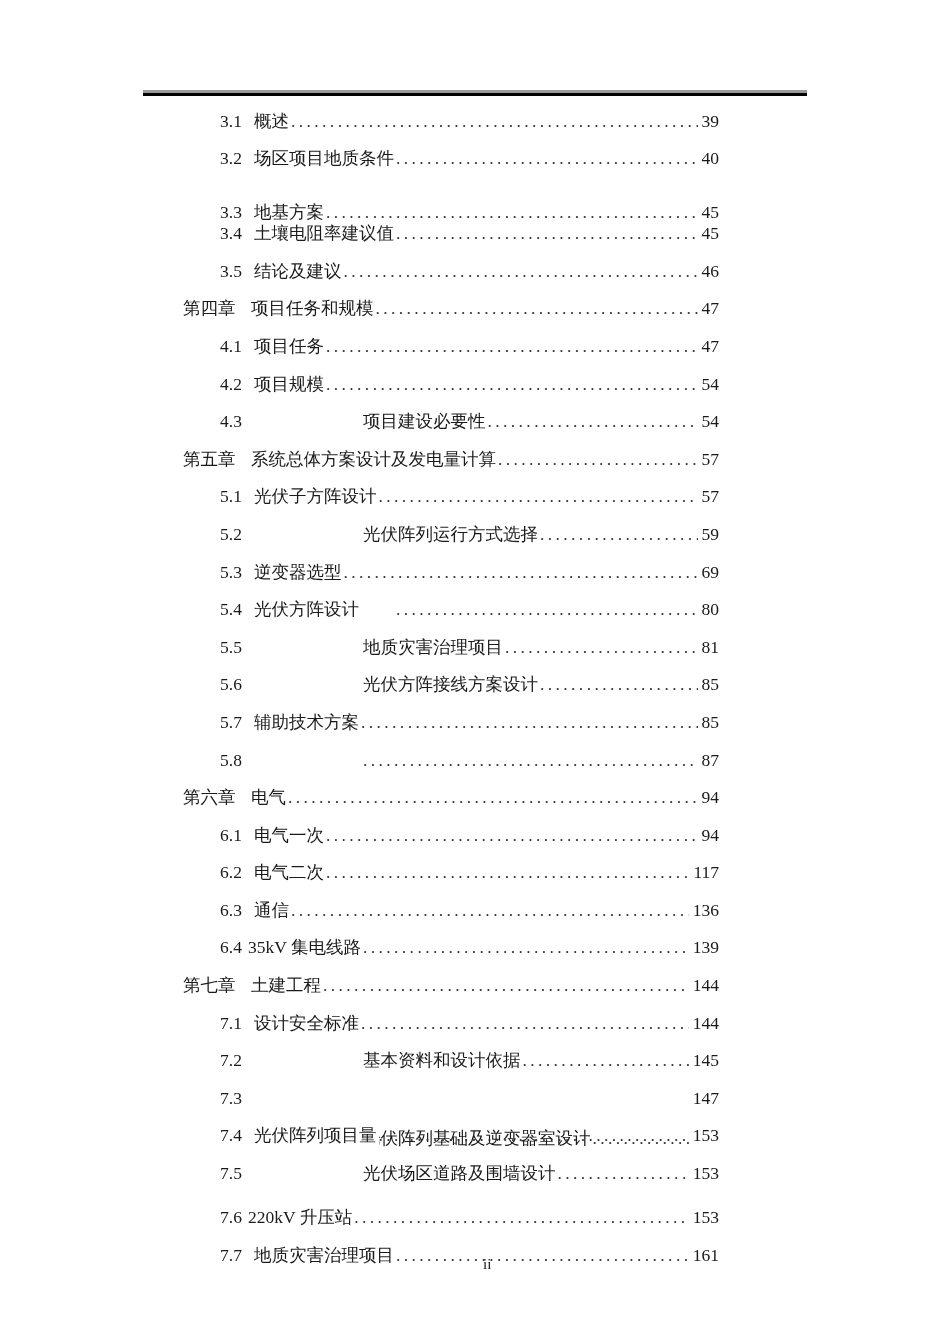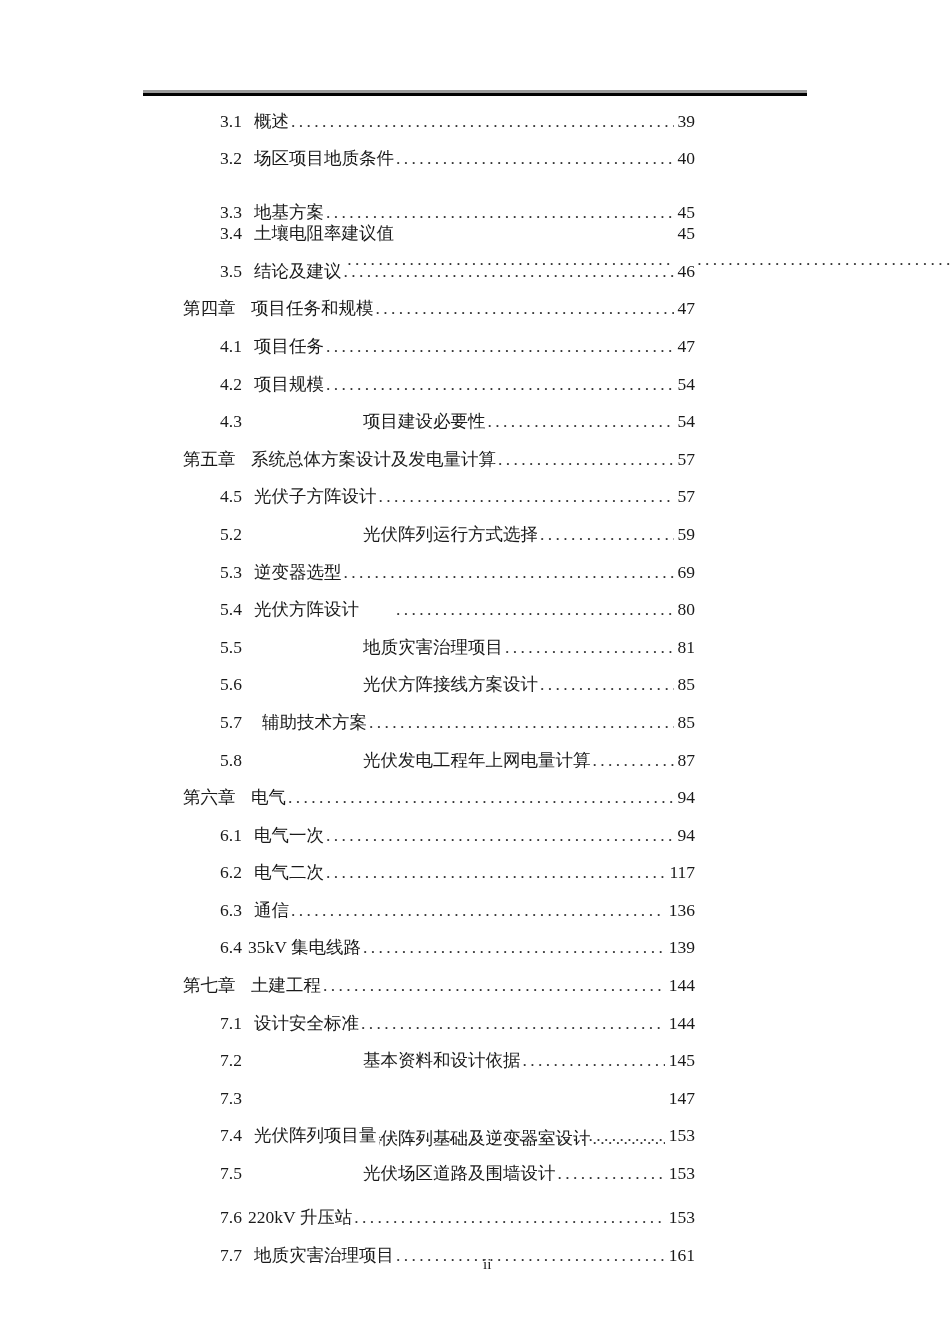--- a/index.html
+++ b/index.html
@@ -1,21 +1,21 @@
 <!DOCTYPE html>
 <html><head>
   <meta charset="utf-8">
   <style>
     html, body { margin: 0; padding: 0; background: #ffffff; }
     body { width: 950px; height: 1344px; position: relative; overflow: hidden;
            font-family: "Liberation Serif", "DejaVu Serif", serif; color: #1a1a1a; }
     .rule-top { position: absolute; left: 143px; top: 90px; width: 664px; height: 3px; background: #9a9a9a; }
     .rule-bot { position: absolute; left: 143px; top: 93px; width: 664px; height: 3px; background: #000; }
     .toc { position: absolute; left: 0; top: 0; width: 950px; }
-    .row { position: absolute; left: 0; width: 838px; height: 26px; font-size: 17.5px; line-height: 26px; }
+    .row { position: absolute; left: 0; width: 838px; height: 26px; font-size: 17.5px; line-height: 26px; padding-left: 24px; }
     .row .num { position: absolute; top: 0; white-space: nowrap; }
     .row .lead { position: absolute; top: 0; display: flex; align-items: baseline; white-space: nowrap; }
     .row .title { white-space: nowrap; background: #fff; padding-right: 2px; }
     .row .dots { flex: 1; overflow: hidden; white-space: nowrap; letter-spacing: 3.4px; color: #333; }
     .row .page { position: absolute; right: 143px; top: 0; background: #fff; padding-left: 4px; }
     .chapter .num { left: 183px; }
     .section .num { left: 220px; }
     .pagenum { position: absolute; left: 483px; top: 1256px; font-size: 15px; background: transparent; }
   </style>
 </head>
@@ -44,21 +44,21 @@
     <div class="row section" style="top: 183px; margin-top: 16px;">
       <span class="num">3.3</span>
       <span class="lead" style="left: 254px; right: 164.5px;">
         <span class="title">地基方案</span>
         <span class="dots">........................................................................................................................................................................................................</span>
       </span>
       <span class="page">45</span>
     </div>
     <div class="row section" style="top: 220px;">
       <span class="num">3.4</span>
-      <span class="lead" style="left: 254px; right: 164.5px; flex-direction: column;">
+      <span class="lead" style="left: 254px; right: 164.5px;">
         <span class="title">土壤电阻率建议值</span>
         <span class="dots">........................................................................................................................................................................................................</span>
       </span>
       <span class="page">45</span>
     </div>
     <div class="row section" style="top: 258px;">
       <span class="num">3.5</span>
       <span class="lead" style="left: 254px; right: 164.5px;">
         <span class="title">结论及建议</span>
         <span class="dots">........................................................................................................................................................................................................</span>
@@ -99,21 +99,21 @@
     </div>
     <div class="row chapter" style="top: 446px;">
       <span class="num">第五章</span>
       <span class="lead" style="left: 251px; right: 164.5px;">
         <span class="title">系统总体方案设计及发电量计算</span>
         <span class="dots">........................................................................................................................................................................................................</span>
       </span>
       <span class="page">57</span>
     </div>
     <div class="row section" style="top: 483px;">
-      <span class="num">4.5</span>
+      <span class="num">5.1</span>
       <span class="lead" style="left: 254px; right: 164.5px;">
         <span class="title">光伏子方阵设计</span>
         <span class="dots">........................................................................................................................................................................................................</span>
       </span>
       <span class="page">57</span>
     </div>
     <div class="row section" style="top: 521px;">
       <span class="num">5.2</span>
       <span class="lead" style="left: 363px; right: 164.5px;">
         <span class="title">光伏阵列运行方式选择</span>
@@ -148,30 +148,29 @@
     <div class="row section" style="top: 671px;">
       <span class="num">5.6</span>
       <span class="lead" style="left: 363px; right: 164.5px;">
         <span class="title">光伏方阵接线方案设计</span>
         <span class="dots">........................................................................................................................................................................................................</span>
       </span>
       <span class="page">85</span>
     </div>
     <div class="row section" style="top: 709px;">
       <span class="num">5.7</span>
-      <span class="lead" style="left: 262px; right: 164.5px;">
+      <span class="lead" style="left: 254px; right: 164.5px;">
         <span class="title">辅助技术方案</span>
         <span class="dots">........................................................................................................................................................................................................</span>
       </span>
       <span class="page">85</span>
     </div>
     <div class="row section" style="top: 747px;">
       <span class="num">5.8</span>
       <span class="lead" style="left: 363px; right: 164.5px;">
-        <span class="title">光伏发电工程年上网电量计算</span>
         <span class="dots">........................................................................................................................................................................................................</span>
       </span>
       <span class="page">87</span>
     </div>
     <div class="row chapter" style="top: 784px;">
       <span class="num">第六章</span>
       <span class="lead" style="left: 251px; right: 164.5px;">
         <span class="title">电气</span>
         <span class="dots">........................................................................................................................................................................................................</span>
       </span>

